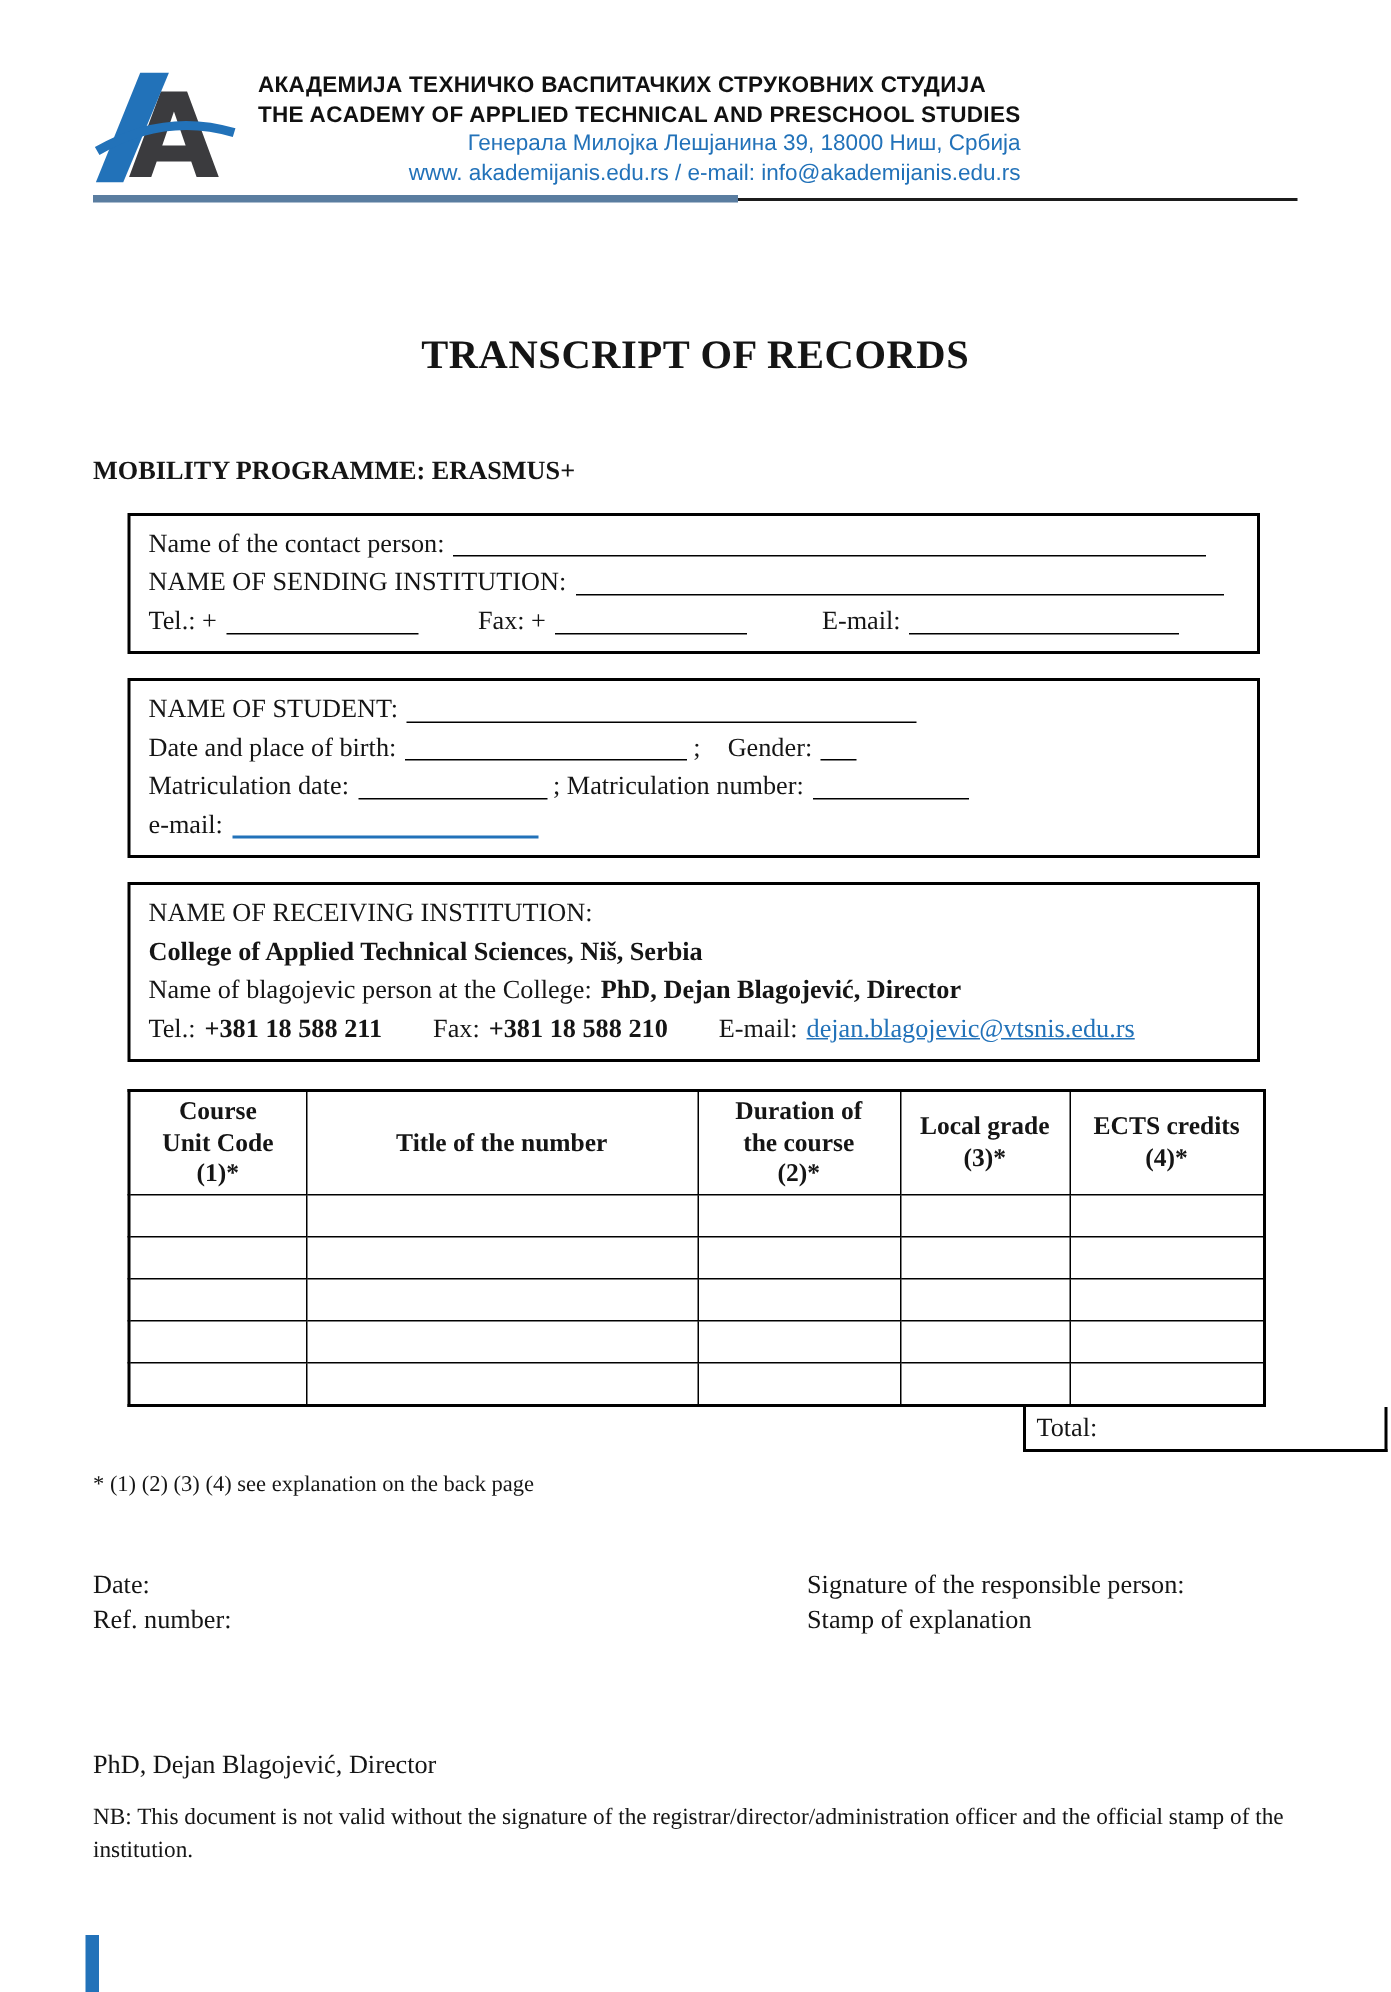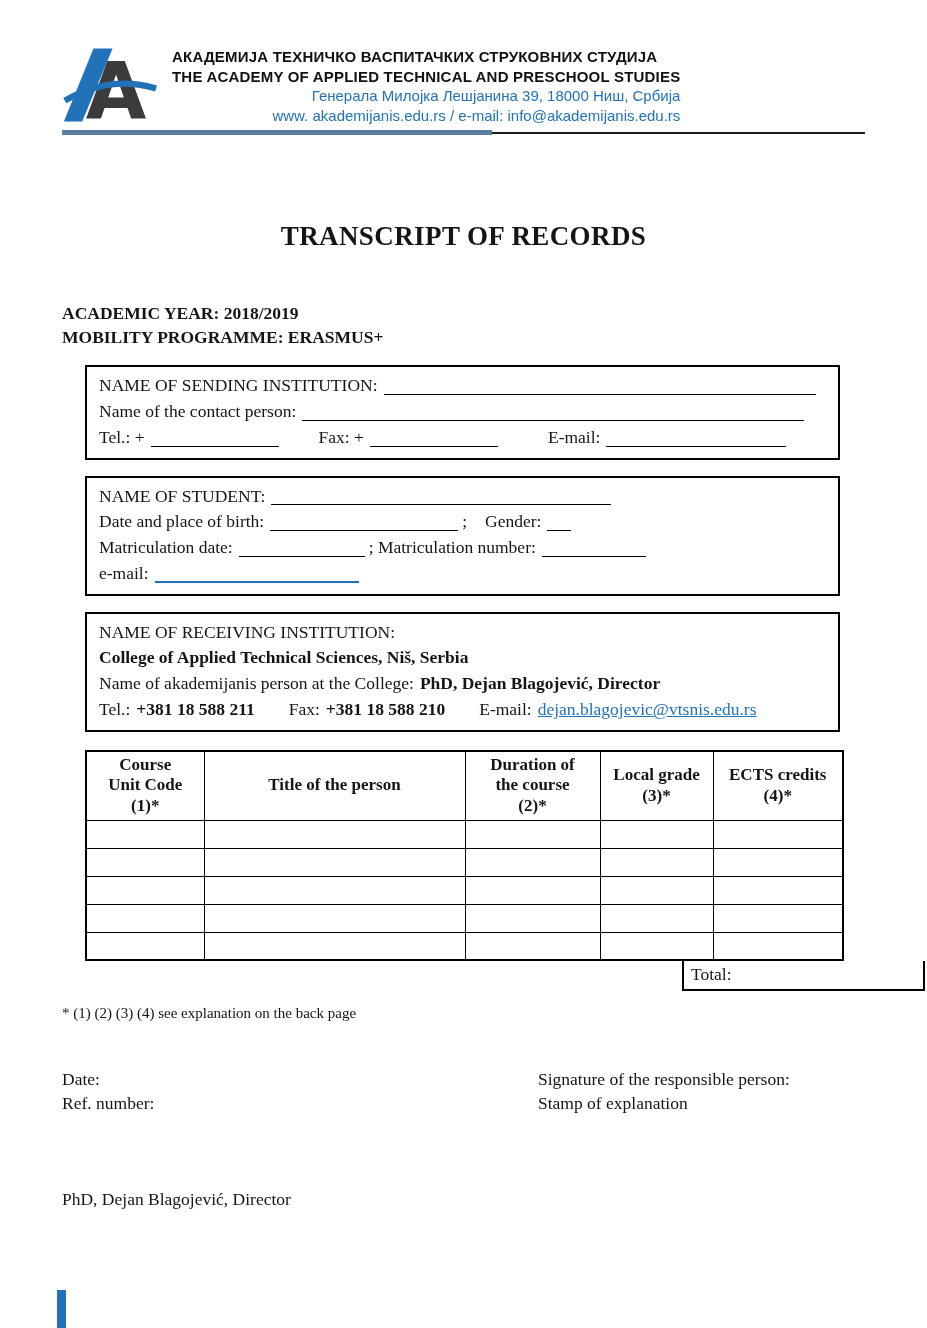--- a/index.html
+++ b/index.html
@@ -73,32 +73,31 @@
     </div>
   </header>
   <div class="header-rule">
     <span class="rule-left"></span>
     <span class="rule-right"></span>
   </div>
 
   <h1 class="doc-title">TRANSCRIPT OF RECORDS</h1>
 
   <div class="meta">
-    <div>ACADEMIC YEAR: 2018/2019</div>
     <div>MOBILITY PROGRAMME: ERASMUS+</div>
   </div>
 
   <section class="box">
+    <div class="bline">
+      <span>Name of the contact person:</span>
+      <span class="blank grow" style="margin-right:22px;"></span>
+    </div>
     <div class="bline">
       <span>NAME OF SENDING INSTITUTION:</span>
       <span class="blank grow" style="margin-right:10px;"></span>
-    </div>
-    <div class="bline">
-      <span>Name of the contact person:</span>
-      <span class="blank grow" style="margin-right:22px;"></span>
     </div>
     <div class="bline">
       <span>Tel.: +</span>
       <span class="blank" style="width:128px;"></span>
       <span class="sp" style="width:36px;"></span>
       <span>Fax: +</span>
       <span class="blank" style="width:128px;"></span>
       <span class="sp" style="width:46px;"></span>
       <span>E-mail:</span>
       <span class="blank" style="width:180px;"></span>
@@ -131,21 +130,21 @@
   </section>
 
   <section class="box">
     <div class="bline">
       <span>NAME OF RECEIVING INSTITUTION:</span>
     </div>
     <div class="bline">
       <span class="bold">College of Applied Technical Sciences, Niš, Serbia</span>
     </div>
     <div class="bline">
-      <span>Name of akademijanis person at the College:</span>
+      <span>Name of blagojevic person at the College:</span>
       <span class="sp" style="width:6px;"></span>
       <span class="bold">PhD, Dejan Blagojević, Director</span>
     </div>
     <div class="bline">
       <span>Tel.:</span>
       <span class="sp" style="width:6px;"></span>
       <span class="bold">+381 18 588 211</span>
       <span class="sp" style="width:34px;"></span>
       <span>Fax:</span>
       <span class="sp" style="width:6px;"></span>
@@ -164,21 +163,21 @@
           <col style="width:261px">
           <col style="width:135px">
           <col style="width:113px">
           <col style="width:130px">
       </colgroup>
       <thead>
         <tr>
           <th>Course
 Unit Code
 (1)*</th>
-          <th>Title of the person</th>
+          <th>Title of the number</th>
           <th>Duration of
 the course
 (2)*</th>
           <th>Local grade
 (3)*</th>
           <th>ECTS credits
 (4)*</th>
         </tr>
       </thead>
       <tbody>
@@ -228,15 +227,16 @@
 
   <div class="signoff">
     <div>Date:</div>
     <div>Signature of the responsible person:</div>
     <div>Ref. number:</div>
     <div>Stamp of explanation</div>
   </div>
 
   <div class="signatory">PhD, Dejan Blagojević, Director</div>
 
+  <p class="nb">NB: This document is not valid without the signature of the registrar/director/administration officer and the official stamp of the institution.</p>
 
   <div class="footer-mark"></div>
 </div>
 
 </body></html>

